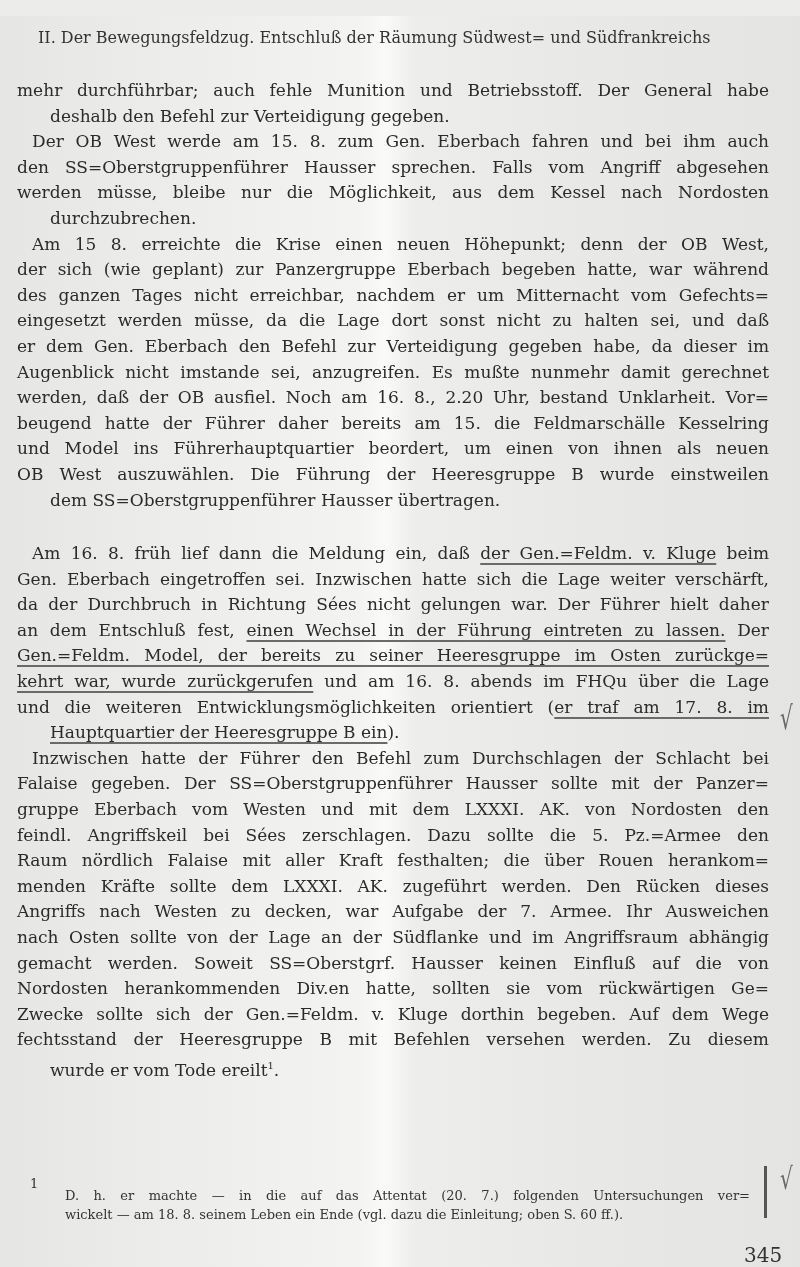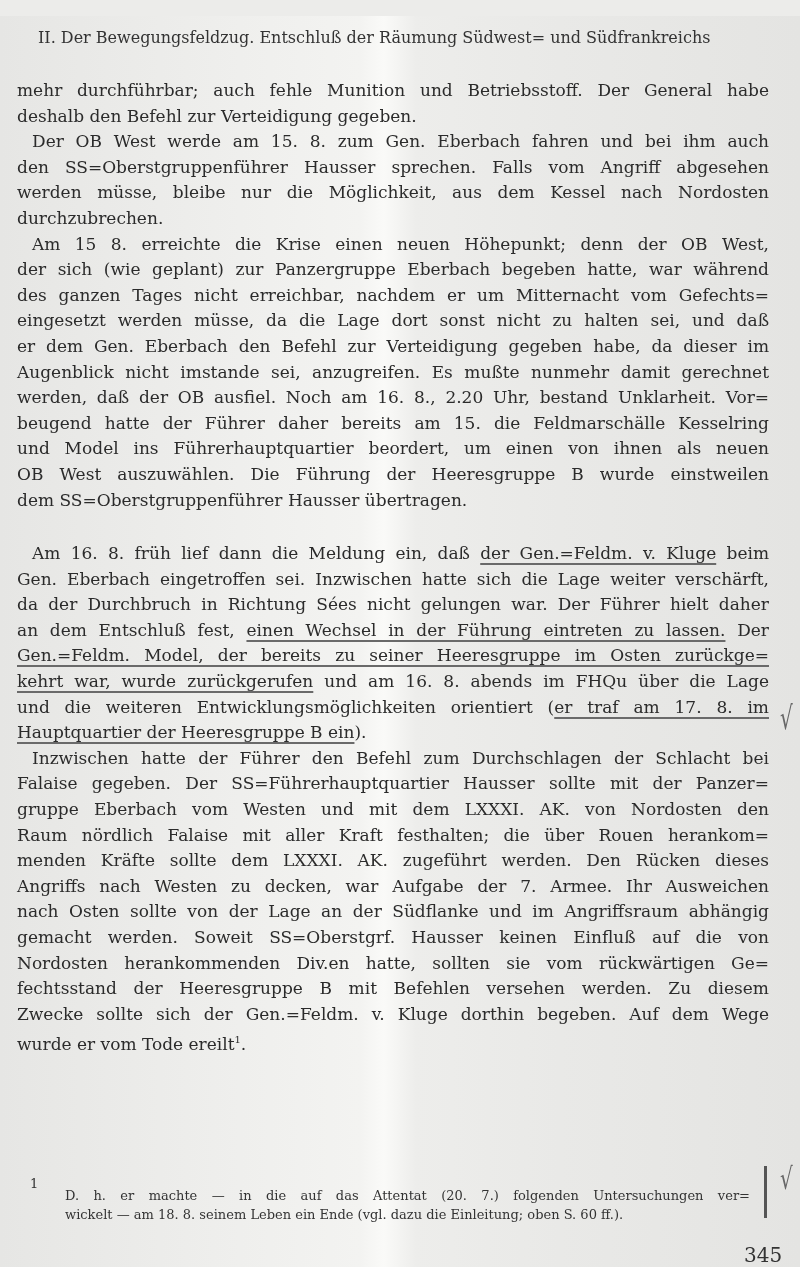--- a/index.html
+++ b/index.html
@@ -22,21 +22,21 @@
     white-space: nowrap;
   }
   .body-text {
     position: absolute; left: 17px; top: 62px; width: 752px;
   }
   .line {
     height: 25.6px; line-height: 25.6px;
     font-size: 17px; text-align: justify; text-align-last: justify;
     white-space: nowrap; overflow: visible;
   }
-  .line.last { text-align-last: left; }
+  .line.last { text-align-last: left; margin-left: 33px; }
   .line.indent { padding-left: 15px; }
   .line.gap { margin-top: 28px; }
   .ul {
     text-decoration: underline; text-decoration-color: #6a6a6a;
     text-decoration-thickness: 1.5px; text-underline-offset: 4px;
   }
   .footnote {
     position: absolute; left: 30px; top: 1158px; width: 720px;
     font-size: 13px; line-height: 19px; color: #333;
   }
@@ -97,30 +97,31 @@
       <div class="line">da der Durchbruch in Richtung Sées nicht gelungen war. Der Führer hielt daher</div>
       <div class="line"><span>an dem Entschluß fest, </span><span class="ul">einen Wechsel in der Führung eintreten zu lassen.</span><span> Der</span></div>
       <div class="line"><span class="ul">Gen.=Feldm. Model, der bereits zu seiner Heeresgruppe im Osten zurückge=</span></div>
       <div class="line"><span class="ul">kehrt war, wurde zurückgerufen</span><span> und am 16. 8. abends im FHQu über die Lage</span></div>
       <div class="line"><span>und die weiteren Entwicklungsmöglichkeiten orientiert (</span><span class="ul">er traf am 17. 8. im</span></div>
       <div class="line last"><span class="ul">Hauptquartier der Heeresgruppe B ein</span><span>).</span></div>
     </div>
 
     <div>
       <div class="line indent">Inzwischen hatte der Führer den Befehl zum Durchschlagen der Schlacht bei</div>
-      <div class="line">Falaise gegeben. Der SS=Führerhauptquartier Hausser sollte mit der Panzer=</div>
+      <div class="line">Falaise gegeben. Der SS=Oberstgruppenführer Hausser sollte mit der Panzer=</div>
       <div class="line">gruppe Eberbach vom Westen und mit dem LXXXI. AK. von Nordosten den</div>
+      <div class="line">feindl. Angriffskeil bei Sées zerschlagen. Dazu sollte die 5. Pz.=Armee den</div>
       <div class="line">Raum nördlich Falaise mit aller Kraft festhalten; die über Rouen herankom=</div>
       <div class="line">menden Kräfte sollte dem LXXXI. AK. zugeführt werden. Den Rücken dieses</div>
       <div class="line">Angriffs nach Westen zu decken, war Aufgabe der 7. Armee. Ihr Ausweichen</div>
       <div class="line">nach Osten sollte von der Lage an der Südflanke und im Angriffsraum abhängig</div>
       <div class="line">gemacht werden. Soweit SS=Oberstgrf. Hausser keinen Einfluß auf die von</div>
       <div class="line">Nordosten herankommenden Div.en hatte, sollten sie vom rückwärtigen Ge=</div>
+      <div class="line">Zwecke sollte sich der Gen.=Feldm. v. Kluge dorthin begeben. Auf dem Wege</div>
       <div class="line">fechtsstand der Heeresgruppe B mit Befehlen versehen werden. Zu diesem</div>
-      <div class="line">Zwecke sollte sich der Gen.=Feldm. v. Kluge dorthin begeben. Auf dem Wege</div>
       <div class="line last"><span>wurde er vom Tode ereilt</span><sup>1</sup><span>.</span></div>
     </div>
   </div>
 
   <div class="checkmark" style="left:780px; top:690px; transform:scaleY(1.6);">√</div>
 
   <div class="footnote">
     <div class="fn-row">
       <div class="fn-num">1</div>
       <div class="fn-text">

